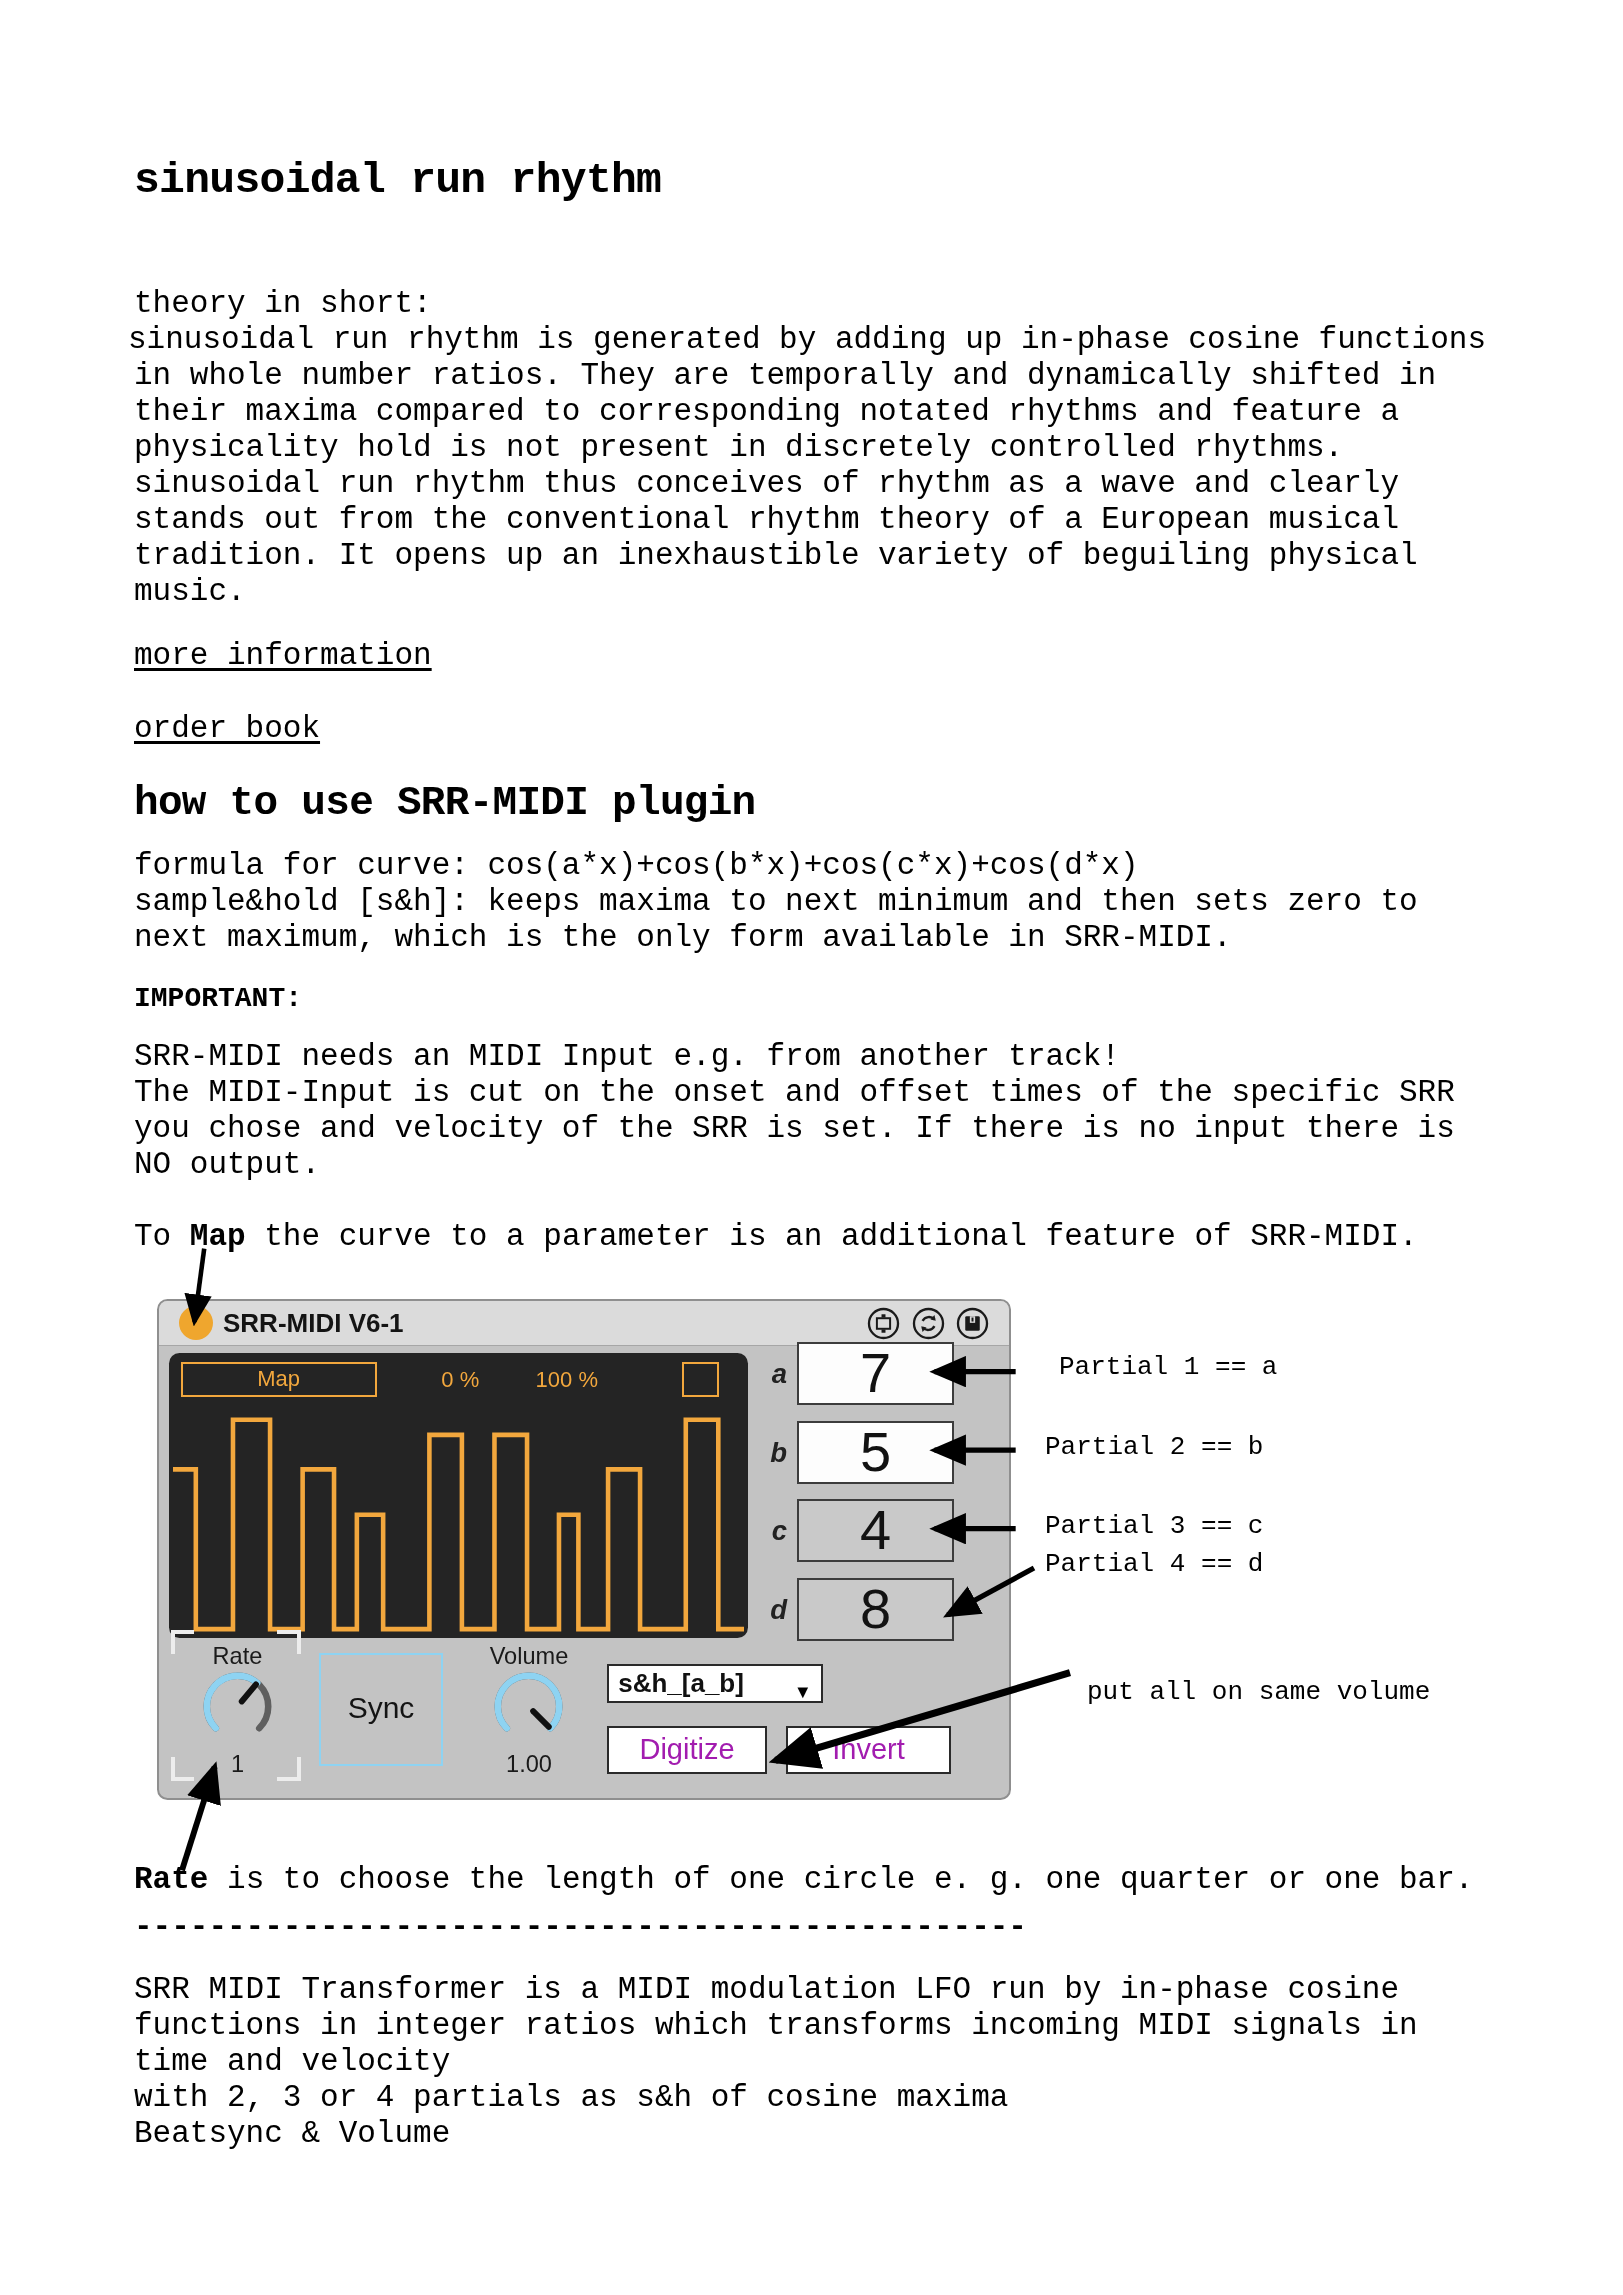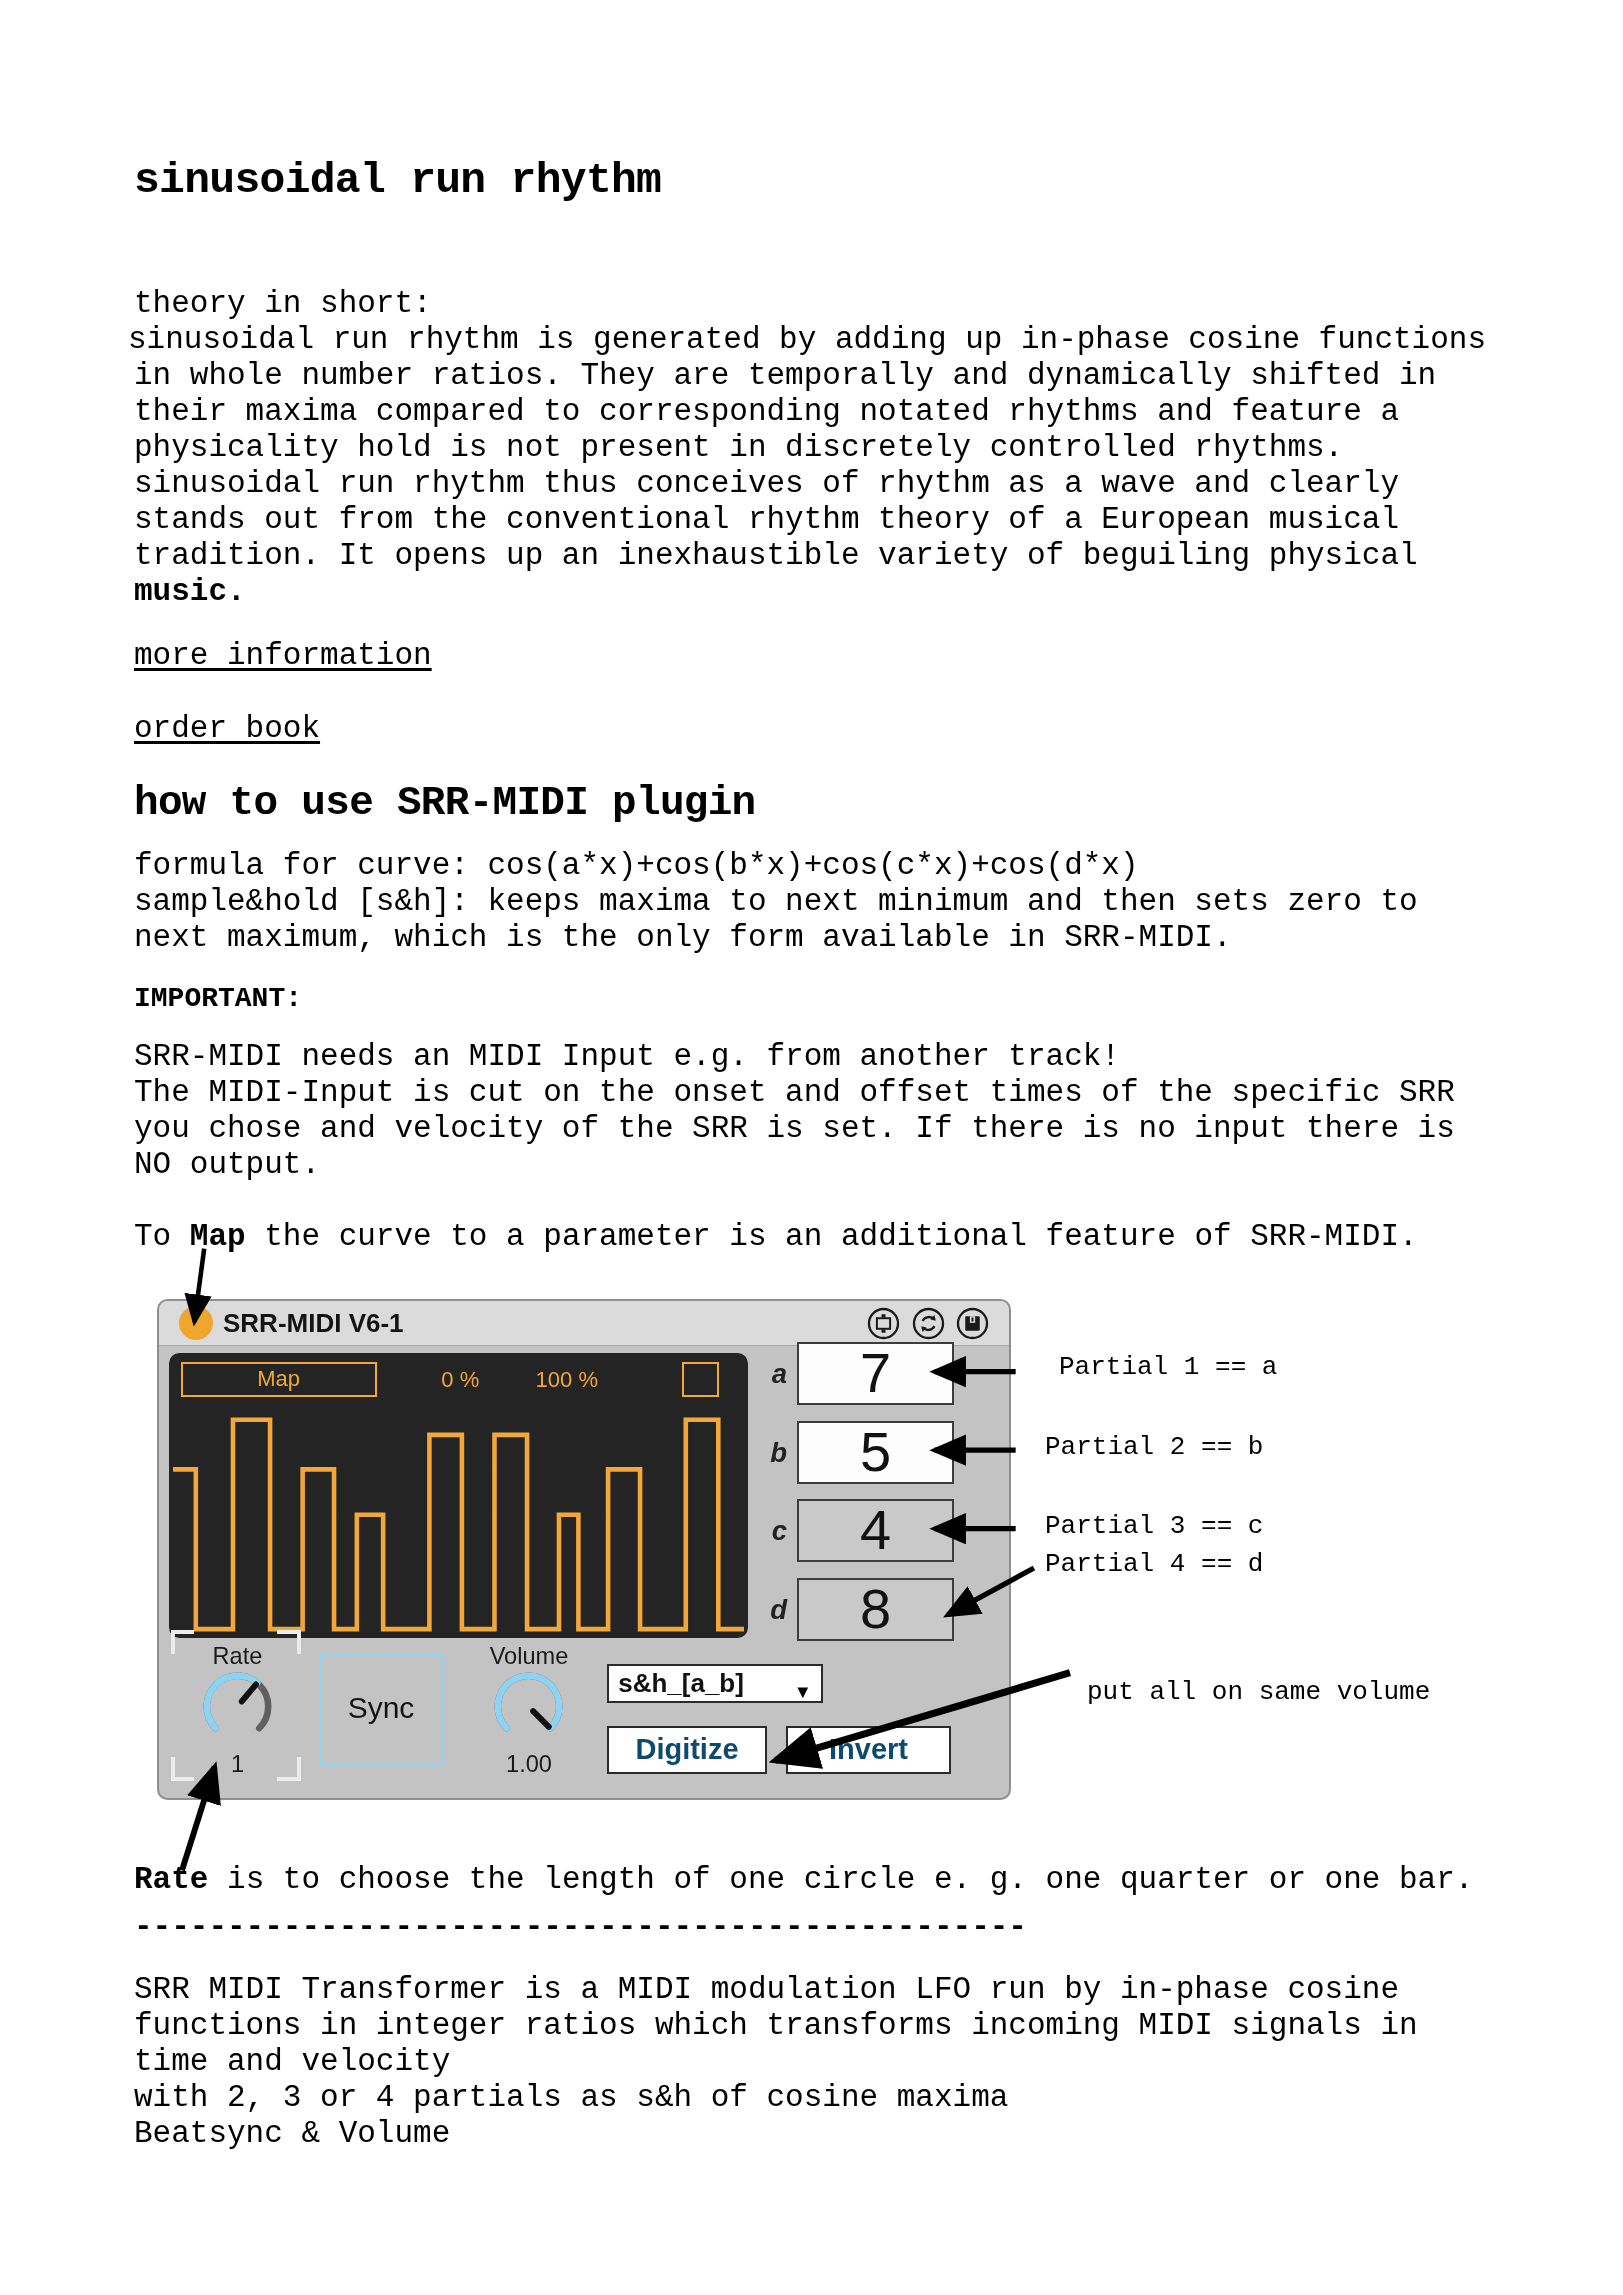--- a/index.html
+++ b/index.html
@@ -22,39 +22,39 @@
   .disp-label{top:9.2px;height:35px;line-height:35px;color:#F2A73D;font-size:22px;text-align:center;white-space:pre;}
   .dispchk{left:513px;top:9.2px;width:37px;height:35px;border:2.6px solid #F2A73D;box-sizing:border-box;}
   .prow-box{left:638px;width:157px;height:63px;background:#fdfdfd;border:2px solid #3c3c3c;box-sizing:border-box;text-align:center;font-size:56px;line-height:58px;font-weight:400;color:#121212;font-family:"Liberation Sans",sans-serif;}
   .prow-box.dim{background:#c9c9c9;}
   .prow-label{left:589px;width:39px;height:63px;line-height:63px;text-align:right;font-style:italic;font-weight:700;font-size:27.5px;color:#222;}
   .ctl-label{font-size:23.6px;color:#1a1a1a;text-align:center;}
   .ctl-value{font-size:23.6px;color:#1a1a1a;text-align:center;}
   .sync{left:160px;top:352px;width:124px;height:113px;border:2.6px solid #8ED3F2;box-sizing:border-box;font-size:30px;line-height:106px;text-align:center;color:#141414;}
   .dropdown{left:448px;top:363px;width:216px;height:39px;background:#fff;border:2px solid #2a2a2a;box-sizing:border-box;font-size:26px;font-weight:700;line-height:35px;padding-left:9.2px;color:#111;}
   .dd-caret{position:absolute;right:9.2px;top:7.9px;font-size:18.3px;color:#000;font-style:normal;}
-  .wbtn{top:425px;height:48px;background:#fff;border:2px solid #2a2a2a;box-sizing:border-box;font-size:29px;line-height:43px;text-align:center;color:#0c4a6e;font-weight:bold;}
+  .wbtn{top:425px;height:48px;background:#fff;border:2px solid #2a2a2a;box-sizing:border-box;font-size:29px;line-height:43px;text-align:center;color:#a21caf;}
   .bracket{position:absolute;width:19.6px;height:19.6px;border:0 solid #ededed;}
   .ann{font-family:"Liberation Mono",monospace;font-weight:500;font-size:26px;white-space:pre;}
   svg{display:block;}
 </style>
 </head>
 <body>
 
 <div class="abs h1" style="left:134px;top:156px;">sinusoidal run rhythm</div>
 
 <div class="abs mono" style="left:134px;top:286px;">theory in short:</div>
 <div class="abs mono" style="left:128px;top:322px;text-align:center;">sinusoidal run rhythm is generated by adding up in-phase cosine functions</div>
 <div class="abs mono" style="left:134px;top:358px;">in whole number ratios. They are temporally and dynamically shifted in</div>
 <div class="abs mono" style="left:134px;top:394px;">their maxima compared to corresponding notated rhythms and feature a</div>
 <div class="abs mono" style="left:134px;top:430px;">physicality hold is not present in discretely controlled rhythms.</div>
 <div class="abs mono" style="left:134px;top:466px;">sinusoidal run rhythm thus conceives of rhythm as a wave and clearly</div>
 <div class="abs mono" style="left:134px;top:502px;">stands out from the conventional rhythm theory of a European musical</div>
 <div class="abs mono" style="left:134px;top:538px;">tradition. It opens up an inexhaustible variety of beguiling physical</div>
-<div class="abs mono" style="left:134px;top:574px;font-weight:bold;">music.</div>
+<div class="abs mono" style="left:134px;top:574px;">music.</div>
 
 <div class="abs mono link" style="left:134px;top:638px;">more information</div>
 <div class="abs mono link" style="left:134px;top:711px;">order book</div>
 
 <div class="abs h2" style="left:134px;top:780px;">how to use SRR-MIDI plugin</div>
 <div class="abs mono" style="left:134px;top:848px;">formula for curve: cos(a*x)+cos(b*x)+cos(c*x)+cos(d*x)</div>
 <div class="abs mono" style="left:134px;top:884px;">sample&amp;hold [s&amp;h]: keeps maxima to next minimum and then sets zero to</div>
 <div class="abs mono" style="left:134px;top:920px;">next maximum, which is the only form available in SRR-MIDI.</div>
 
 <div class="abs h3" style="left:134px;top:983px;">IMPORTANT:</div>

